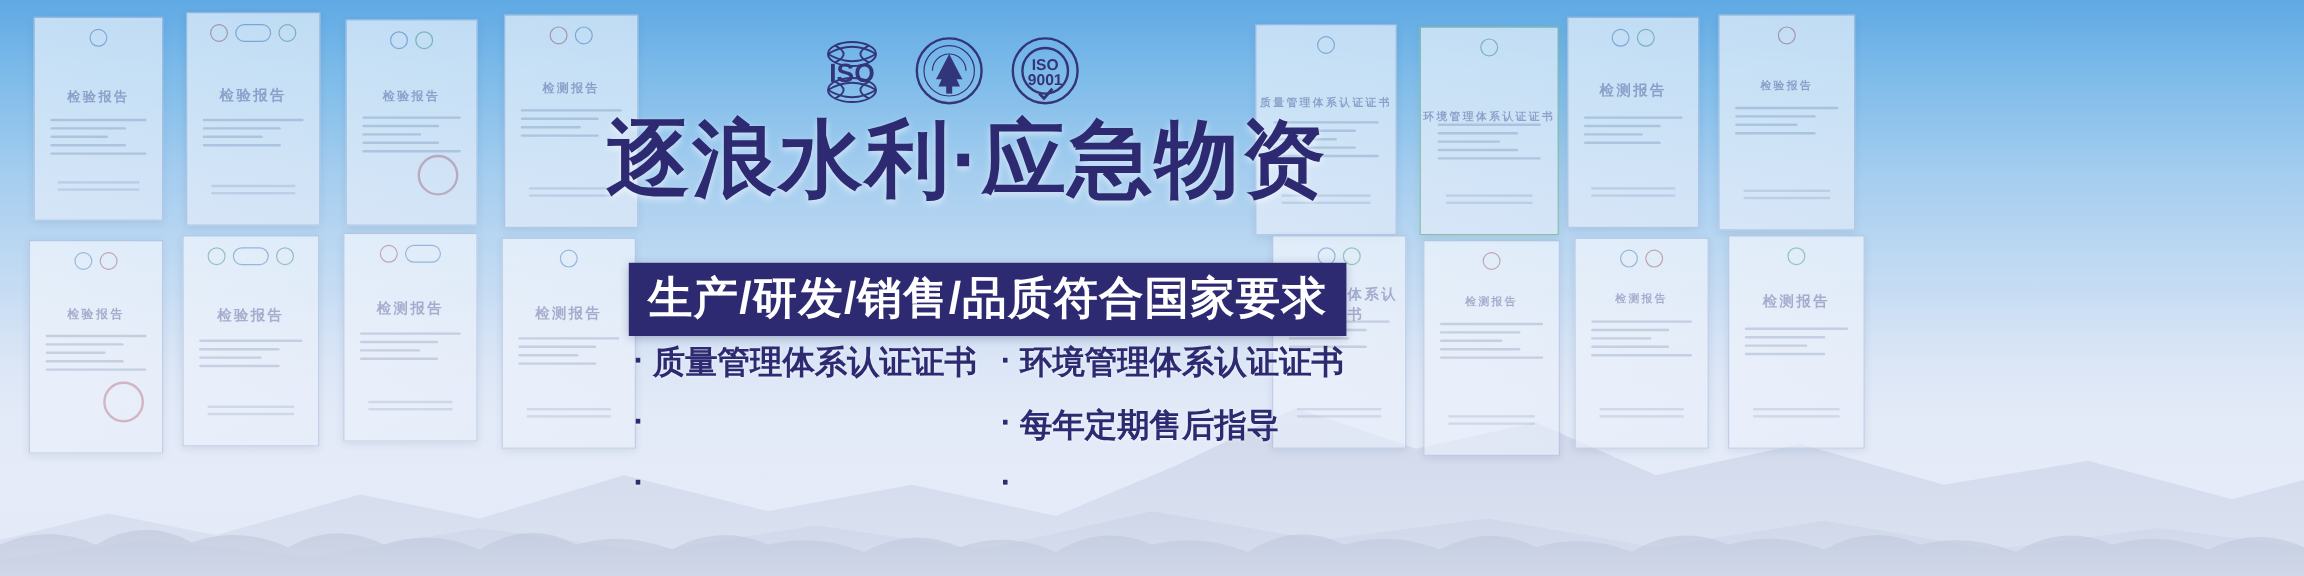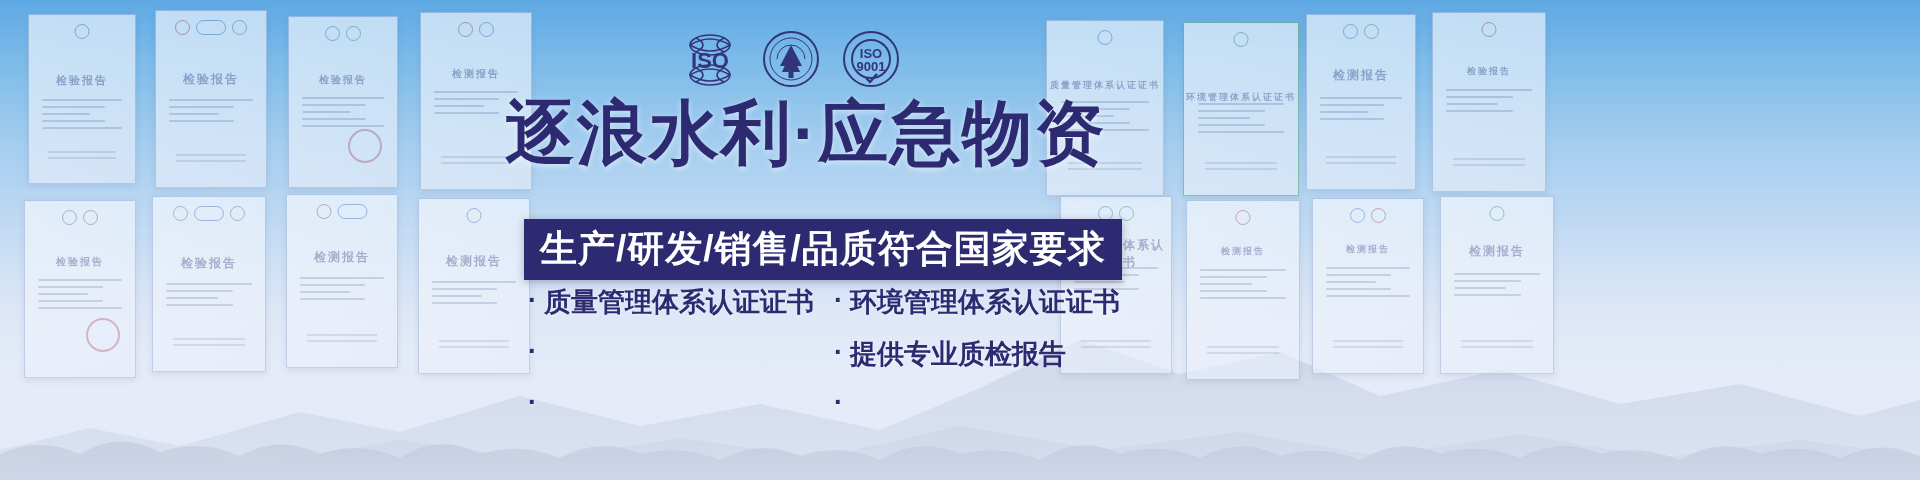--- a/index.html
+++ b/index.html
@@ -469,21 +469,21 @@
     </div>
     <div class="bullet">
       <span class="dot">·</span>
       <span>环境管理体系认证证书</span>
     </div>
     <div class="bullet">
       <span class="dot">·</span>
     </div>
     <div class="bullet">
       <span class="dot">·</span>
-      <span>提供专业质检报告</span>
+      <span>每年定期售后指导</span>
     </div>
     <div class="bullet">
       <span class="dot">·</span>
     </div>
     <div class="bullet">
       <span class="dot">·</span>
     </div>
   </div>
 
 </div>

